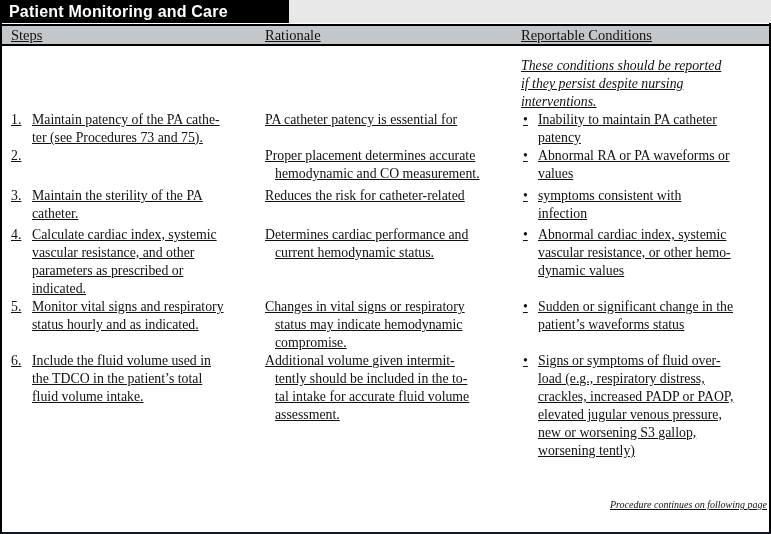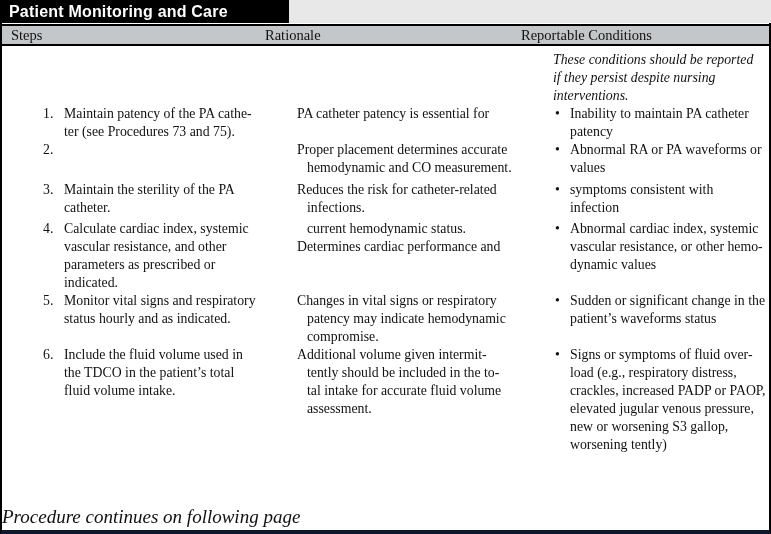--- a/index.html
+++ b/index.html
@@ -1,75 +1,75 @@
 <!DOCTYPE html>
 <html><head>
 <meta charset="utf-8">
 <style>
   html,body { margin:0; padding:0; }
   body {
     width:771px; height:534px; background:#fff; overflow:hidden;
     font-family:"Liberation Serif", serif; color:#111;
   }
-  .page { position:relative; width:771px; height:534px; }
+  .page { position:relative; width:771px; height:534px;text-decoration:underline; }
 
   
   .title-row { display:flex; height:23px; }
   .title-bar {
     width:289px; background:#000; color:#fff; box-sizing:border-box;
     font-family:"Liberation Sans", sans-serif; font-weight:bold;
     font-size:16px; line-height:23px; padding-left:9px;
     letter-spacing:0.2px; white-space:nowrap;
   }
   .title-strip { flex:1; background:#e8e8e8; }
 
   
   .table-wrap {
     height:511px; box-sizing:border-box;
-    border-left:2px solid #000; border-right:2px solid #000; border-bottom:4px solid #0f172a;
+    border-left:2px solid #000; border-right:2px solid #000; border-bottom:2px solid #0f172a;
     display:flex; flex-direction:column;
   }
 
   
   .cols { display:grid; grid-template-columns:256px 257px 1fr; }
 
   .header-row {
     margin-top:1px; height:22px; box-sizing:border-box;
     border-top:2px solid #000; border-bottom:2px solid #000;
     background:#c4c7c9; align-items:center; font-size:14.5px;
   }
   .hcol { white-space:nowrap; }
   .hc1 { padding-left:9px; }
   .hc2 { padding-left:7px; }
   .hc3 { padding-left:6px; }
 
   
-  .tbody { padding-top:5px;margin-left:32px; }
+  .tbody { padding-top:11px; }
   .trow  { }
   .line  { white-space:pre; line-height:18px; font-size:13.8px; }
 
   .cell-steps { display:flex; padding-left:9px; }
   .num { flex:0 0 21px; width:21px; line-height:18px; font-size:13.8px; }
 
   .cell-rationale { padding-left:7px; }
   .cell-rationale .cont { padding-left:10px; }
 
   .cell-reportable { padding-left:6px; }
   .bullet-item { display:flex; }
   .bullet { flex:0 0 15px; width:15px; padding-left:2px; line-height:18px; font-size:13.8px; }
 
   .note-block .line { font-style:italic; }
 
   
   .tbody .trow:nth-child(3) { padding-bottom:4px; }
   .tbody .trow:nth-child(4) { padding-bottom:3px; }
 
   .footer-line {
-    margin-top:auto; text-align:left; font-style:italic;
-    font-size:19px; line-height:18px; padding:0 2px 4px 0;
+    margin-top:auto; text-align:right; font-style:italic;
+    font-size:10px; line-height:18px; padding:0 2px 18px 0;
   }
 </style>
 </head>
 <body>
 
 <div class="page">
 
   <div class="title-row">
     <div class="title-bar">
       <span>Patient Monitoring and Care</span>
@@ -144,21 +144,20 @@
           <div class="cell-steps">
             <span class="num">3.</span>
             <div>
               <div class="line">Maintain the sterility of the PA</div>
               <div class="line">catheter.</div>
             </div>
           </div>
           <div class="cell-rationale">
             <div>
               <div class="line">Reduces the risk for catheter-related</div>
-              <div class="line cont">infections.</div>
             </div>
           </div>
           <div class="cell-reportable">
             <div class="bullet-item">
               <span class="bullet">•</span>
               <div>
                 <div class="line">symptoms consistent with</div>
                 <div class="line">infection</div>
               </div>
             </div>
@@ -169,22 +168,22 @@
             <span class="num">4.</span>
             <div>
               <div class="line">Calculate cardiac index, systemic</div>
               <div class="line">vascular resistance, and other</div>
               <div class="line">parameters as prescribed or</div>
               <div class="line">indicated.</div>
             </div>
           </div>
           <div class="cell-rationale">
             <div>
+              <div class="line">Determines cardiac performance and</div>
               <div class="line cont">current hemodynamic status.</div>
-              <div class="line">Determines cardiac performance and</div>
             </div>
           </div>
           <div class="cell-reportable">
             <div class="bullet-item">
               <span class="bullet">•</span>
               <div>
                 <div class="line">Abnormal cardiac index, systemic</div>
                 <div class="line">vascular resistance, or other hemo-</div>
                 <div class="line">dynamic values</div>
               </div>
@@ -195,21 +194,21 @@
           <div class="cell-steps">
             <span class="num">5.</span>
             <div>
               <div class="line">Monitor vital signs and respiratory</div>
               <div class="line">status hourly and as indicated.</div>
             </div>
           </div>
           <div class="cell-rationale">
             <div>
               <div class="line">Changes in vital signs or respiratory</div>
-              <div class="line cont">patency may indicate hemodynamic</div>
+              <div class="line cont">status may indicate hemodynamic</div>
               <div class="line cont">compromise.</div>
             </div>
           </div>
           <div class="cell-reportable">
             <div class="bullet-item">
               <span class="bullet">•</span>
               <div>
                 <div class="line">Sudden or significant change in the</div>
                 <div class="line">patient’s waveforms status</div>
               </div>

